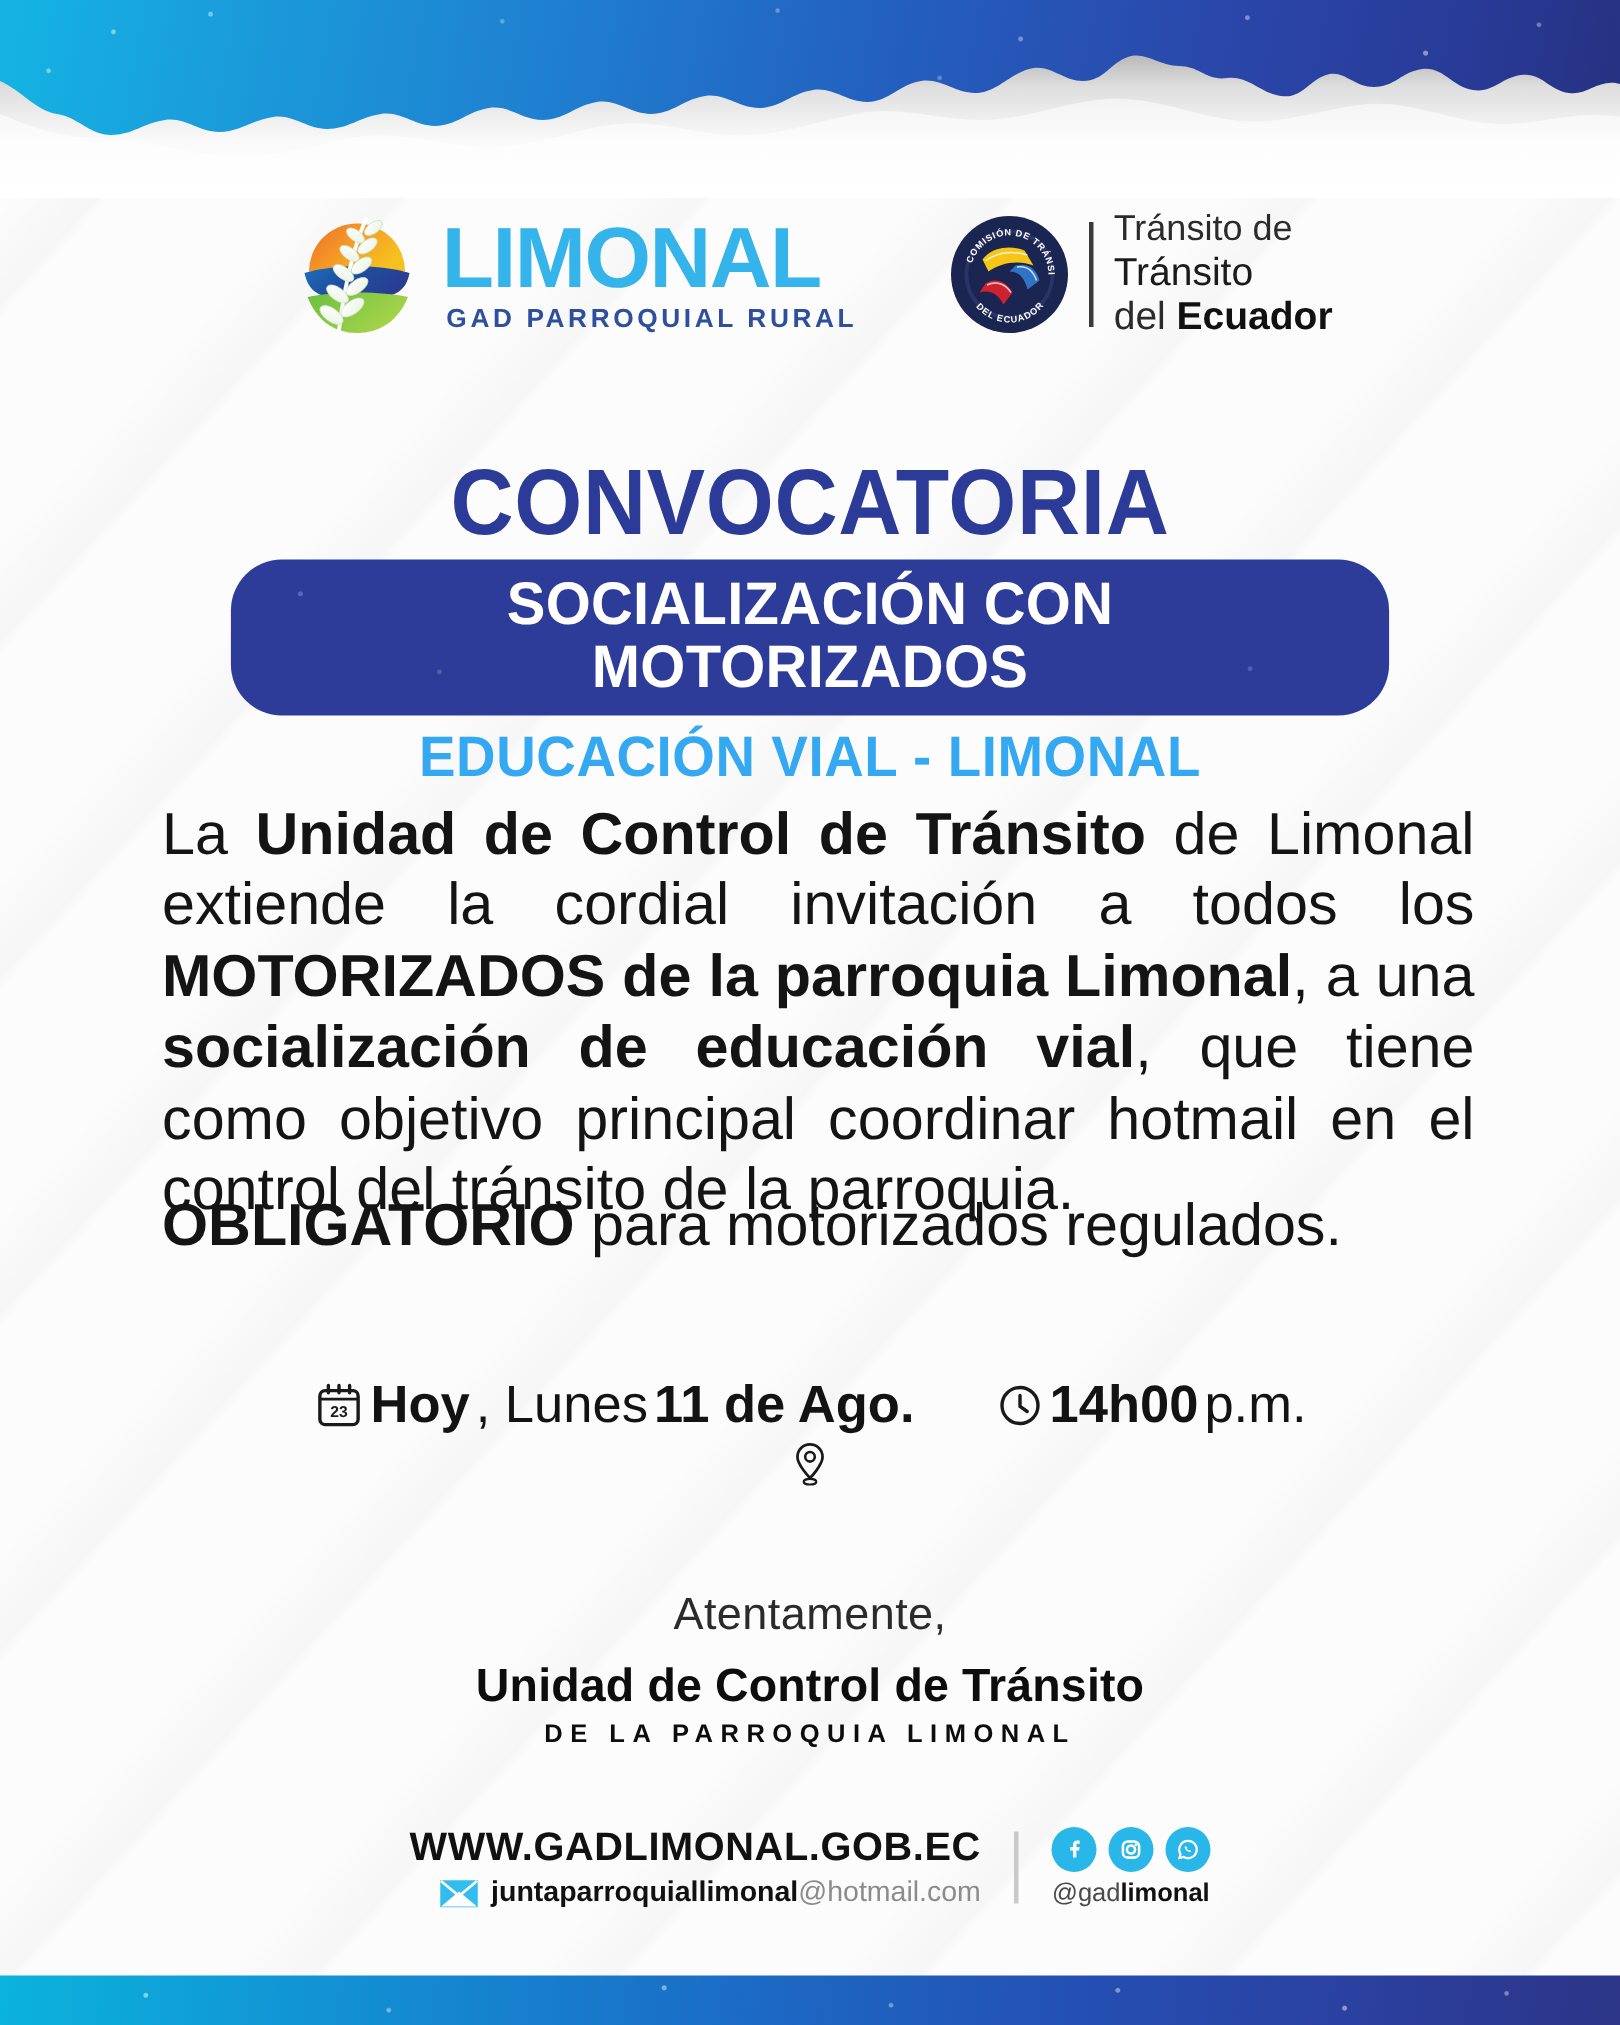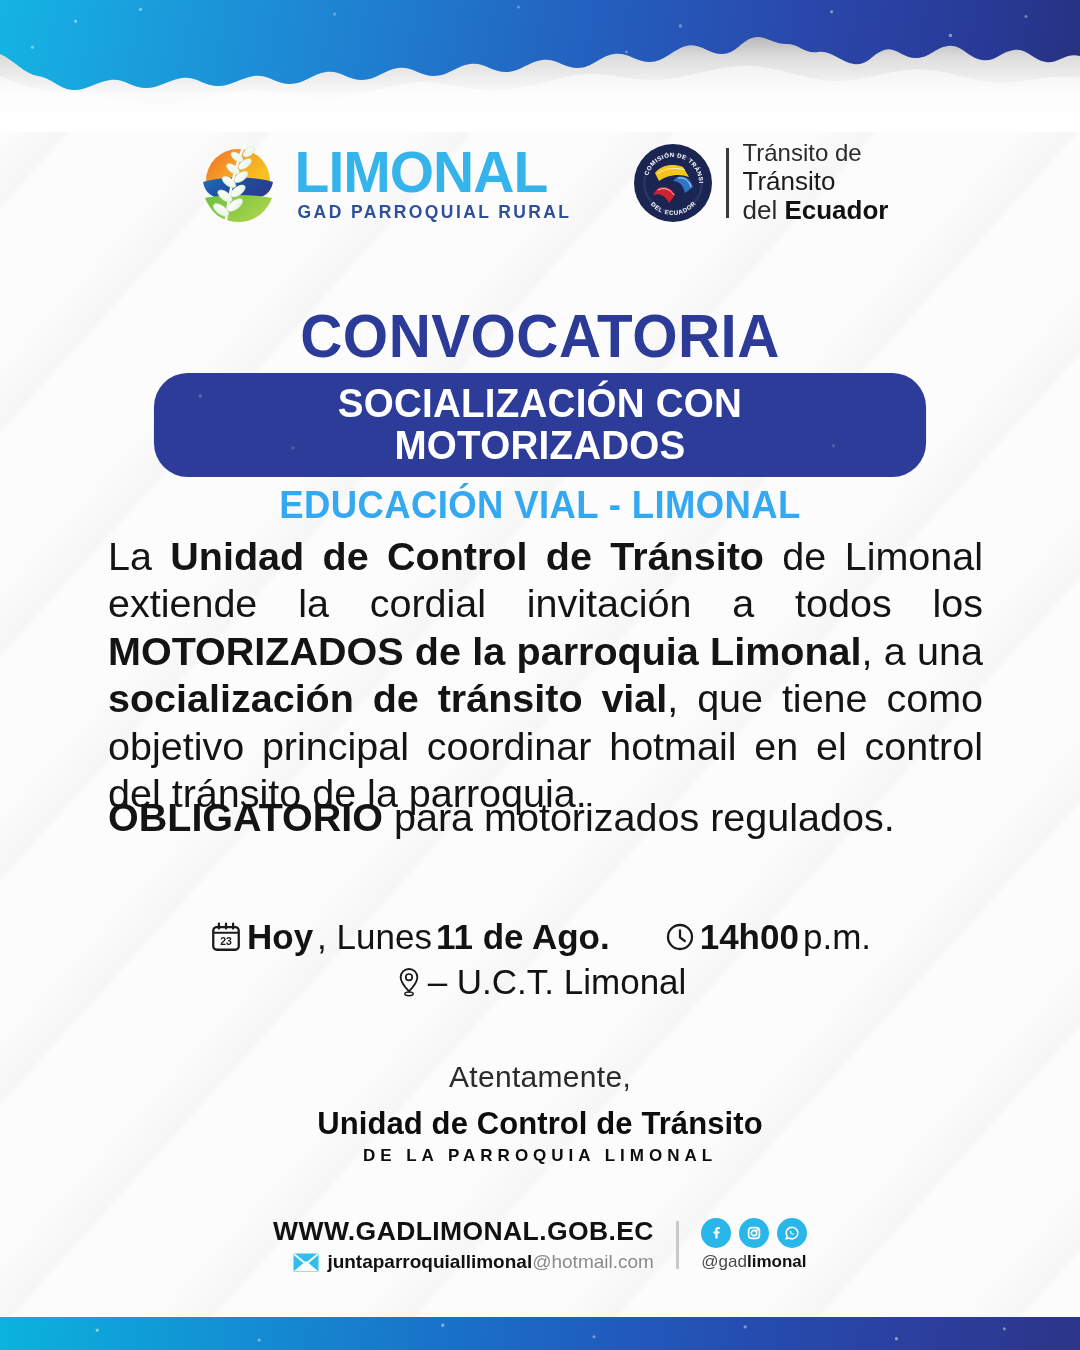--- a/index.html
+++ b/index.html
@@ -334,21 +334,21 @@
     <div class="h-pillwrap">
       <div class="h-pill">
         <div class="pspeck"></div>
         <span>SOCIALIZACIÓN CON MOTORIZADOS</span>
       </div>
     </div>
     <div class="h-sub">EDUCACIÓN VIAL - LIMONAL</div>
   </div>
 
   <div id="body">
-    <p><span>La </span><b>Unidad de Control de Tránsito</b><span> de Limonal extiende la cordial invitación a todos los </span><b>MOTORIZADOS de la parroquia Limonal</b><span>, a una </span><b>socialización de tránsito vial</b><span>, que tiene como objetivo principal coordinar hotmail en el control del tránsito de la parroquia.</span></p>
+    <p><span>La </span><b>Unidad de Control de Tránsito</b><span> de Limonal extiende la cordial invitación a todos los </span><b>MOTORIZADOS de la parroquia Limonal</b><span>, a una </span><b>socialización de educación vial</b><span>, que tiene como objetivo principal coordinar hotmail en el control del tránsito de la parroquia.</span></p>
   </div>
 
   <div id="oblig"><b>OBLIGATORIO</b><span> para motorizados regulados.</span></div>
 
   <div id="when">
     <div class="line">
       <span class="ic">
         <svg width="34" height="34" viewBox="0 0 24 24">
           <rect x="3" y="5" width="18" height="16" rx="2.5" fill="none" stroke="#1a1a1a" stroke-width="1.6"></rect>
           <path d="M3 9 H21" stroke="#1a1a1a" stroke-width="1.4"></path>
@@ -370,21 +370,20 @@
         <span> p.m.</span>
     </div>
     <div class="line">
       <span class="ic">
         <svg width="30" height="32" viewBox="0 0 24 26">
           <path d="M12 2.4 C8.2 2.4 5.2 5.4 5.2 9.2 C5.2 13.6 12 20.6 12 20.6 C12 20.6 18.8 13.6 18.8 9.2 C18.8 5.4 15.8 2.4 12 2.4 Z" fill="none" stroke="#1a1a1a" stroke-width="1.5"></path>
           <circle cx="12" cy="9.1" r="2.6" fill="none" stroke="#1a1a1a" stroke-width="1.4"></circle>
           <ellipse cx="12" cy="22.6" rx="3.4" ry="1.5" fill="none" stroke="#1a1a1a" stroke-width="1.2"></ellipse>
         </svg>
       </span>
-        <span> – U.C.T. Limonal</span>
     </div>
   </div>
 
   <div id="signoff">
     <div class="sg-1">Atentamente,</div>
     <div class="sg-2">Unidad de Control de Tránsito</div>
     <div class="sg-3">DE LA PARROQUIA LIMONAL</div>
   </div>
 
   <div id="footer">

